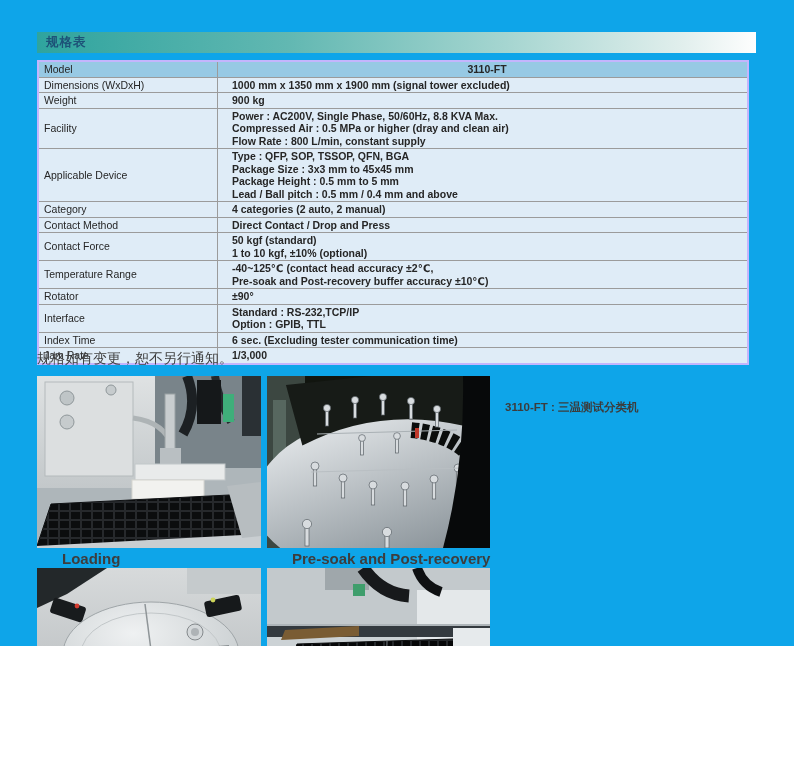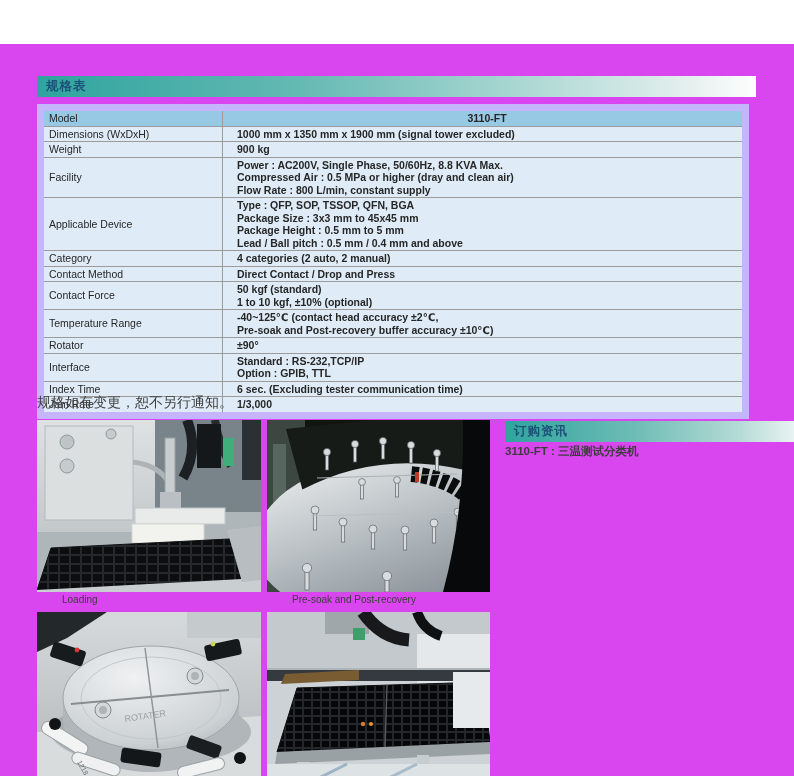--- a/index.html
+++ b/index.html
@@ -1,46 +1,46 @@
 <!DOCTYPE html>
 <html><head>
 <meta charset="utf-8">
 <style>
   html,body{margin:0;padding:0;background:#ffffff;}
   body{font-family:"Liberation Sans","DejaVu Sans",sans-serif;}
-  #page{position:relative;width:794px;height:732px;background:#d946ef;overflow:hidden;margin-top:44px;}
+  #page{position:relative;width:794px;height:646px;background:#0ea5e9;overflow:hidden;}
 
   
   .bar{position:absolute;height:21px;display:flex;align-items:center;
        background:linear-gradient(to right,#2fa49e 0%,#62b8b2 35%,#a5d5d0 65%,#e2efed 90%,#fefefe 100%);}
   .bar .bar-title{color:#1d5278;font-weight:bold;font-size:12.5px;padding-left:9px;letter-spacing:1px;}
   #spec-bar{left:37px;top:32px;width:719px;}
   #order-bar{left:505px;top:377px;width:289px;
        background:linear-gradient(to right,#2fa49e 0%,#6fbcb6 45%,#b2dad5 80%,#e8f3f1 100%);}
 
   
   #spec-table{position:absolute;left:37px;top:60px;width:712px;border-collapse:collapse;
-              border:7px solid #c4b5fd;font-size:10.5px;line-height:12.5px;color:#262626;}
+              border:2px solid #c4b5fd;font-size:10.5px;line-height:12.5px;color:#262626;}
   #spec-table td{border:1px solid #9b9b9b;padding:1px 5px;vertical-align:middle;}
   #spec-table td.label{width:168px;}
   #spec-table td.value{padding-left:14px;white-space:pre-line;font-weight:bold;}
   #spec-table tr{background:#dfecf7;}
   #spec-table tr.model-row{background:#97c9e4;}
   #spec-table tr.model-row td.value{font-weight:bold;text-align:center;}
 
   #spec-note{position:absolute;left:37px;top:350px;font-size:14px;color:#3f3f3f;}
 
   
   .photo{position:absolute;overflow:hidden;}
   .photo svg{display:block;}
   #photo-loading{left:37px;top:376px;width:224px;height:172px;}
   #photo-presoak{left:267px;top:376px;width:223px;height:172px;}
   #photo-rotator{left:37px;top:568px;width:224px;height:172px;}
   #photo-binning{left:267px;top:568px;width:223px;height:172px;}
-  .caption{position:absolute;font-size:10px;font-weight:normal;color:#3d3d3d;padding-left:25px;}
+  .caption{position:absolute;font-size:15px;font-weight:bold;color:#3d3d3d;padding-left:25px;}
   #cap-loading{left:37px;top:550px;}
   #cap-presoak{left:267px;top:550px;text-align:right;}
   #cap-rotator{left:37px;top:742px;}
   #cap-binning{left:267px;top:742px;}
 
   
   #order-item{position:absolute;left:505px;top:400px;font-size:11.5px;font-weight:bold;color:#3c3c3c;}
 </style>
 </head>
 <body>
@@ -317,18 +317,15 @@
       <rect x="0" y="152" width="223" height="20" fill="#dde2e4"></rect>
       <line x1="40" y1="172" x2="80" y2="152" stroke="#9db4c6" stroke-width="3"></line>
       <line x1="110" y1="172" x2="150" y2="152" stroke="#a7bccb" stroke-width="3"></line>
       <rect x="186" y="60" width="37" height="56" fill="#e6eaec"></rect>
     </svg>
   </div>
 
   <div class="caption" id="cap-rotator">Rotator</div>
   <div class="caption" id="cap-binning">Binning</div>
 
-  <div class="bar" id="order-bar">
-    <span class="bar-title">订购资讯</span>
-  </div>
   <div id="order-item">3110-FT : 三温测试分类机</div>
 
 </div>
 
 </body></html>

